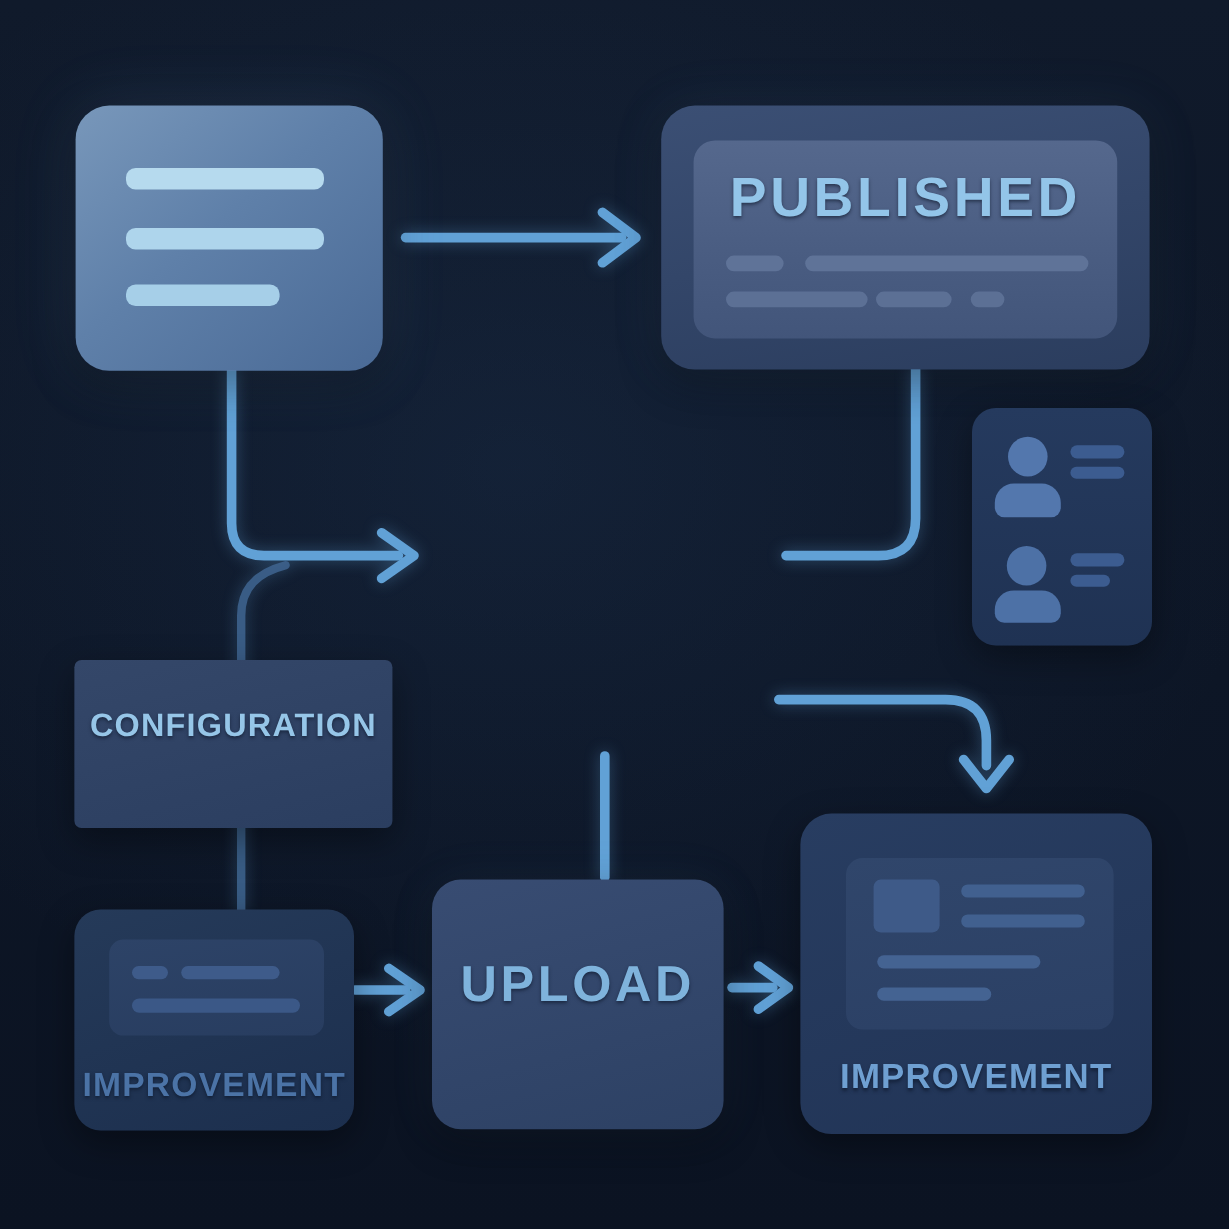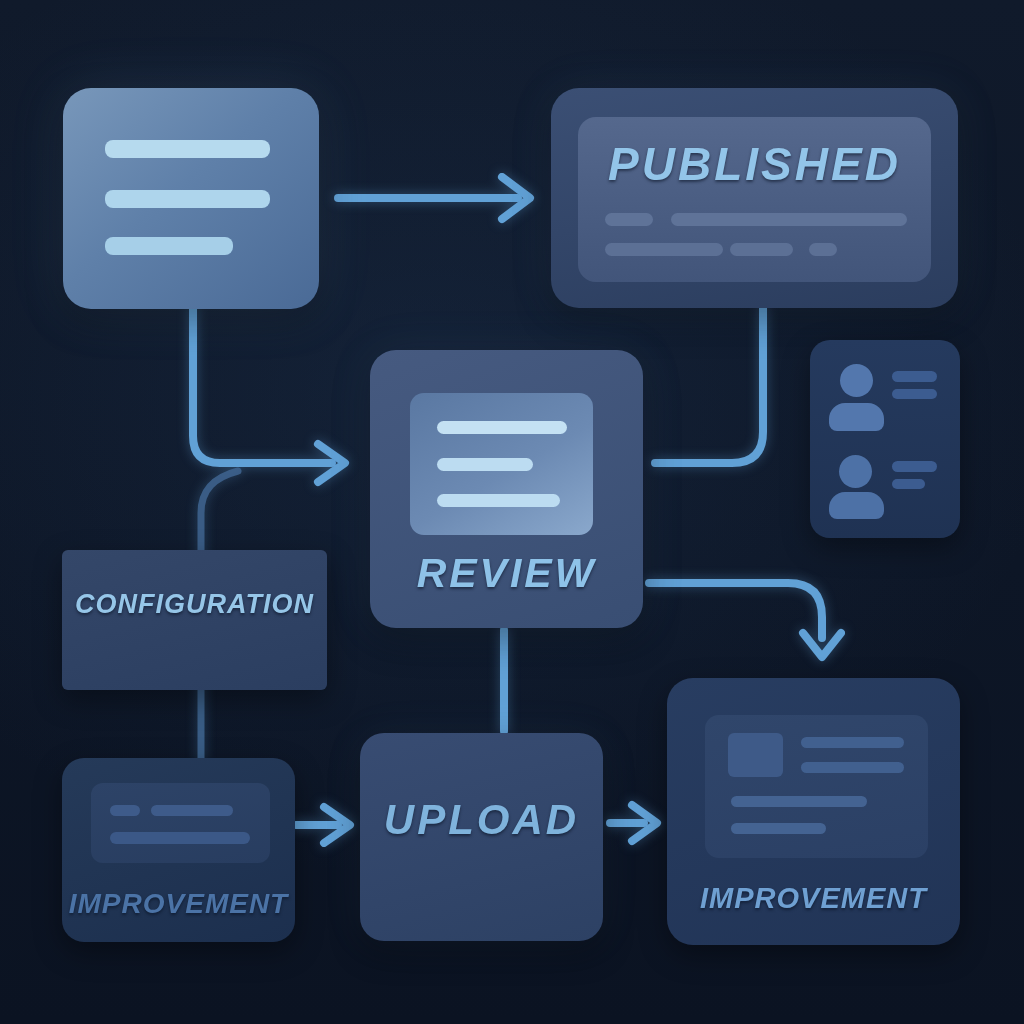--- a/index.html
+++ b/index.html
@@ -2,21 +2,20 @@
 <html><head>
 <meta charset="utf-8">
 <style>
   html,body{margin:0;padding:0;background:#0a1220;}
   #stage{
     position:relative;width:1024px;height:1024px;overflow:hidden;
     background:
       radial-gradient(900px 700px at 42% 38%, rgba(40,70,110,0.22), rgba(0,0,0,0) 70%),
       linear-gradient(180deg,#101a2b 0%,#0d1626 55%,#0b1322 100%);
     font-family:"Liberation Sans","DejaVu Sans",sans-serif;
-    font-style:italic;
   }
   .node{position:absolute;box-sizing:border-box;}
   .label{
     position:absolute;left:0;width:100%;text-align:center;
     font-weight:700;text-shadow:0 2px 3px rgba(8,16,32,.55);
     user-select:none;white-space:nowrap;
   }
   .sk{position:absolute;border-radius:8px;}
   
   .draft-box{
@@ -133,28 +132,20 @@
     <div class="published-inner">
       <div class="label" style="top:20px;font-size:46px;letter-spacing:3px;color:#93c5e9;">PUBLISHED</div>
       <span class="sk" style="left:27px;top:96px;width:48px;height:13px;background:#5f7398;"></span>
       <span class="sk" style="left:93px;top:96px;width:236px;height:13px;background:#5f7398;"></span>
       <span class="sk" style="left:27px;top:126px;width:118px;height:13px;background:#5c7095;"></span>
       <span class="sk" style="left:152px;top:126px;width:63px;height:13px;background:#5c7095;"></span>
       <span class="sk" style="left:231px;top:126px;width:28px;height:13px;background:#5c7095;"></span>
     </div>
   </div>
 
-  <div class="node review-box">
-    <div class="review-doc">
-      <span class="sk" style="left:27px;top:28px;width:130px;height:13px;background:#c4e1f3;"></span>
-      <span class="sk" style="left:27px;top:65px;width:96px;height:13px;background:#bcdcf1;"></span>
-      <span class="sk" style="left:27px;top:101px;width:123px;height:13px;background:#bcdcf1;"></span>
-    </div>
-    <div class="label" style="top:200px;font-size:41px;letter-spacing:3px;color:#8ec2e8;">REVIEW</div>
-  </div>
 
   <div class="node reviewers-card">
     <span>
       <span class="p-head" style="left:30px;top:24px;width:33px;height:33px;"></span>
       <span class="p-body" style="left:19px;top:63px;width:55px;height:28px;"></span>
       <span class="sk" style="left:82px;top:31px;width:45px;height:11px;background:#3c5c90;"></span>
       <span class="sk" style="left:82px;top:49px;width:45px;height:10px;background:#3c5c90;"></span>
       <span class="p-head" style="left:29px;top:115px;width:33px;height:33px;background:#4d71a6;"></span>
       <span class="p-body" style="left:19px;top:152px;width:55px;height:27px;background:#4d71a6;"></span>
       <span class="sk" style="left:82px;top:121px;width:45px;height:11px;background:#3c5c90;"></span>

